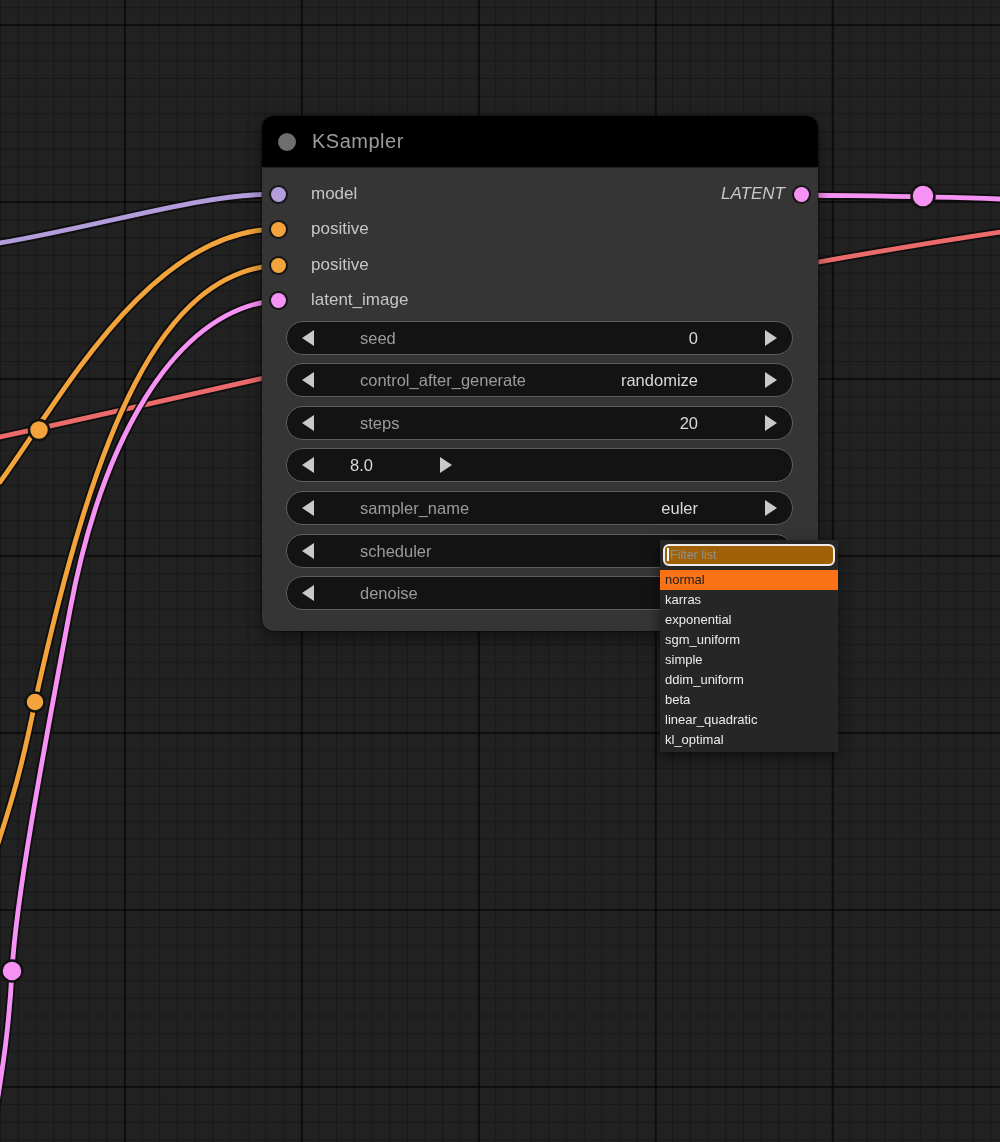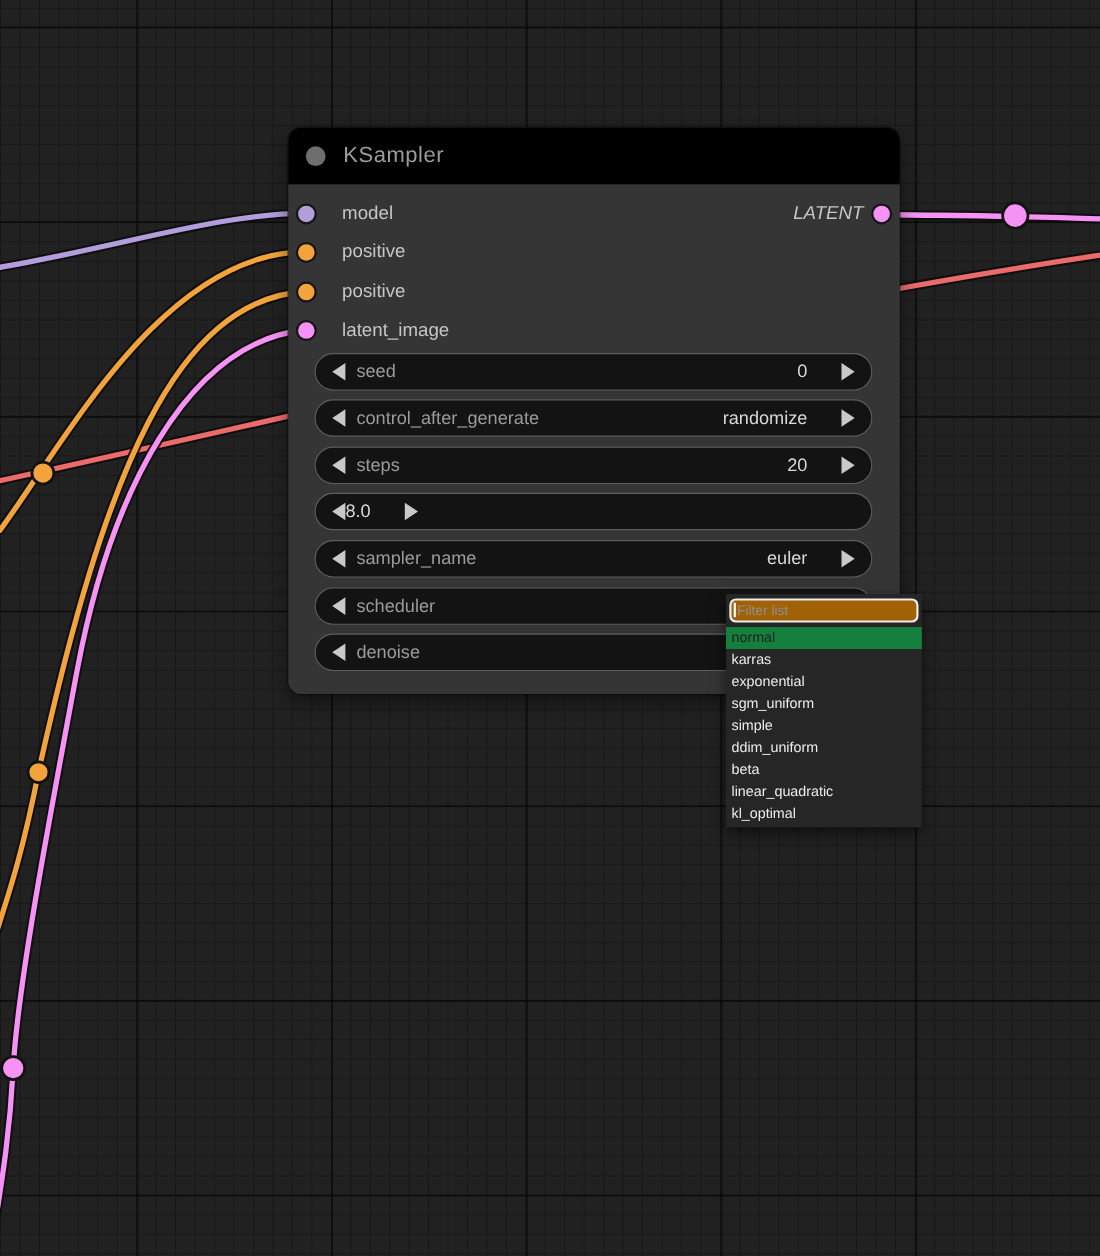--- a/index.html
+++ b/index.html
@@ -47,21 +47,21 @@
   }
   .plabel{margin-left:25px;font-size:17px;color:#c6c6c6;}
   .port.in{left:9px;}
   .port.out{right:9px;flex-direction:row-reverse;}
   .port.out .plabel{margin-left:0;margin-right:9px;font-style:italic;}
 
   
   .wrow{
     position:absolute;left:24px;width:507px;height:34px;border-radius:17px;
     background:#131313;border:1px solid #5e5e5e;
-    display:flex;align-items:center;padding:0 15px;
+    display:flex;align-items:center;padding:0 15px;gap:36px;
   }
   .arr{width:0;height:0;flex:0 0 auto;}
   .arr.left{border-top:8px solid transparent;border-bottom:8px solid transparent;border-right:12px solid #c9c9c9;}
   .arr.right{border-top:8px solid transparent;border-bottom:8px solid transparent;border-left:12px solid #c9c9c9;}
   .wlabel{margin-left:10px;font-size:16.5px;color:#9b9b9b;flex:1 1 auto;white-space:nowrap;overflow:hidden;}
   .wvalue{font-size:16.5px;color:#d8d8d8;margin-right:31px;white-space:nowrap;}
 
   
   .dropdown{
     position:absolute;left:660px;top:540px;width:178px;height:212px;z-index:3;
@@ -72,21 +72,21 @@
     background:#a16207;border:2px solid #ececec;border-radius:6px;
     color:#dcdcdc;font-size:12.5px;padding:0 5px;outline:none;
   }
   .filter::placeholder{color:#8f8f8f;}
   .caret{position:absolute;left:7px;top:8px;width:1.5px;height:13px;background:#ffffff;z-index:4;}
   .optlist{position:absolute;left:0;top:30px;width:178px;}
   .opt{
     height:20px;line-height:20px;font-size:13px;color:#ececec;
     padding-left:5px;white-space:nowrap;overflow:hidden;
   }
-  .opt.selected{background:#15803d;color:#202020;}
+  .opt.selected{background:#f97316;color:#202020;}
 </style>
 </head>
 <body>
 
 <div class="canvas">
 
   <svg class="wires" width="1000" height="1142" viewBox="0 0 1000 1142">
 
     <path class="wire-outline" d="M 0 437 C 300 372 640 286 1000 232"></path>
     <path class="wire" d="M 0 437 C 300 372 640 286 1000 232" stroke="#eb6b6b"></path>

